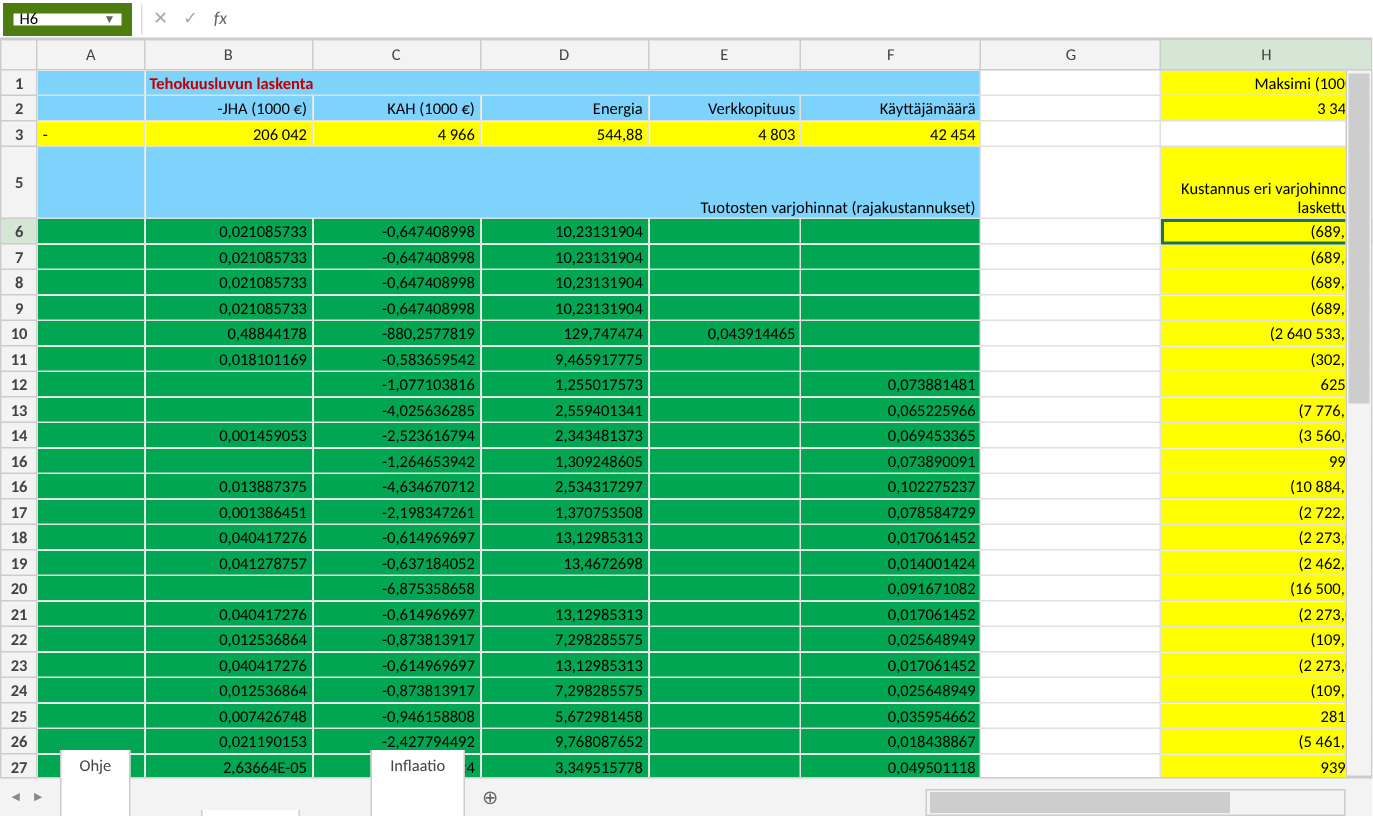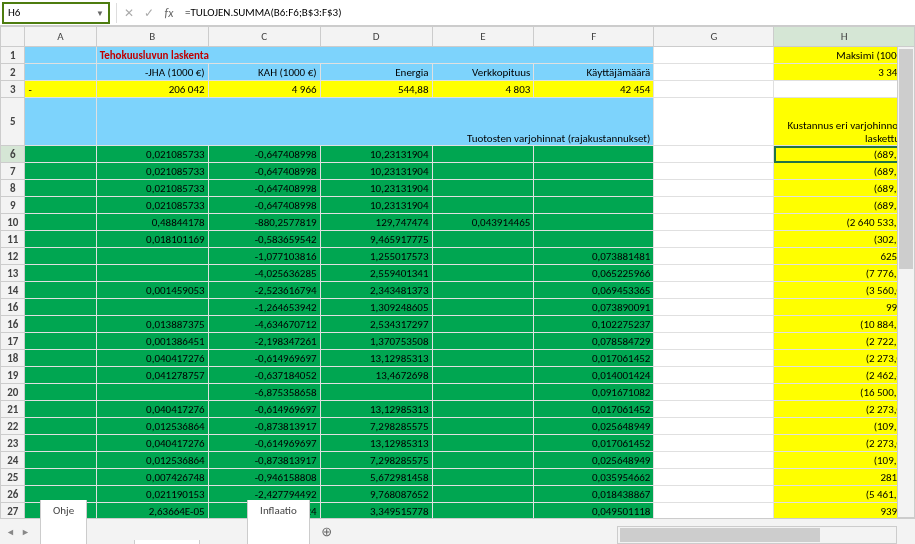--- a/index.html
+++ b/index.html
@@ -1,19 +1,19 @@
 <!DOCTYPE html>
 <html><head>
 <meta charset="utf-8">
 <style>
 * { box-sizing: border-box; margin: 0; padding: 0; }
 body { font-family: Calibri, Arial, sans-serif; font-size: 11px; background: #fff; overflow: hidden; width: 915px; height: 544px; position: relative; }
 
 .formula-bar { display: flex; align-items: center; height: 26px; border-bottom: 1px solid #ccc; background: #fff; }
-.name-box { width: 108px; height: 22px; border: 2px solid #4d7c0f; margin: 2px 4px 2px 2px; padding: 2px 4px; font-size: 11px; display: flex; align-items: center; justify-content: space-between; }
+.name-box { width: 86px; height: 22px; border: 7px solid #4d7c0f; margin: 2px 4px 2px 2px; padding: 2px 4px; font-size: 11px; display: flex; align-items: center; justify-content: space-between; }
 .name-box-arrow { font-size: 8px; color: #666; }
 .fb-divider { width: 1px; height: 20px; background: #ddd; margin: 0 2px; }
 .fb-icon { width: 20px; height: 20px; display: flex; align-items: center; justify-content: center; color: #aaa; font-size: 12px; }
 .fb-fx { font-style: italic; font-weight: normal; color: #666; font-size: 12px; }
 .formula-input { flex: 1; height: 22px; border: none; outline: none; padding: 2px 6px; font-size: 11px; font-family: Calibri, Arial, sans-serif; }
 
 .grid-wrap { position: relative; height: 492px; overflow: hidden; }
 table { border-collapse: collapse; table-layout: fixed; width: 100%; }
 .col-hdr { background: #f3f3f3; border: 1px solid #ccc; text-align: center; font-size: 11px; color: #444; font-weight: normal; height: 20px; }
 .col-hdr.active { background: #d5e6d5; }
@@ -50,21 +50,20 @@
 
 <div class="formula-bar">
   <div class="name-box">
     <span>H6</span>
     <span class="name-box-arrow">▼</span>
   </div>
   <div class="fb-divider"></div>
   <div class="fb-icon">✕</div>
   <div class="fb-icon">✓</div>
   <div class="fb-icon fb-fx">fx</div>
-  <input class="formula-input" value="=TULOJEN.SUMMA(B6:F6;B$3:F$3)" style="">
 </div>
 
 <div class="grid-wrap">
 <table>
   <colgroup>
     <col style="width:24px">
         <col style="width:70px">
         <col style="width:110px">
         <col style="width:110px">
     <col style="width:110px">

